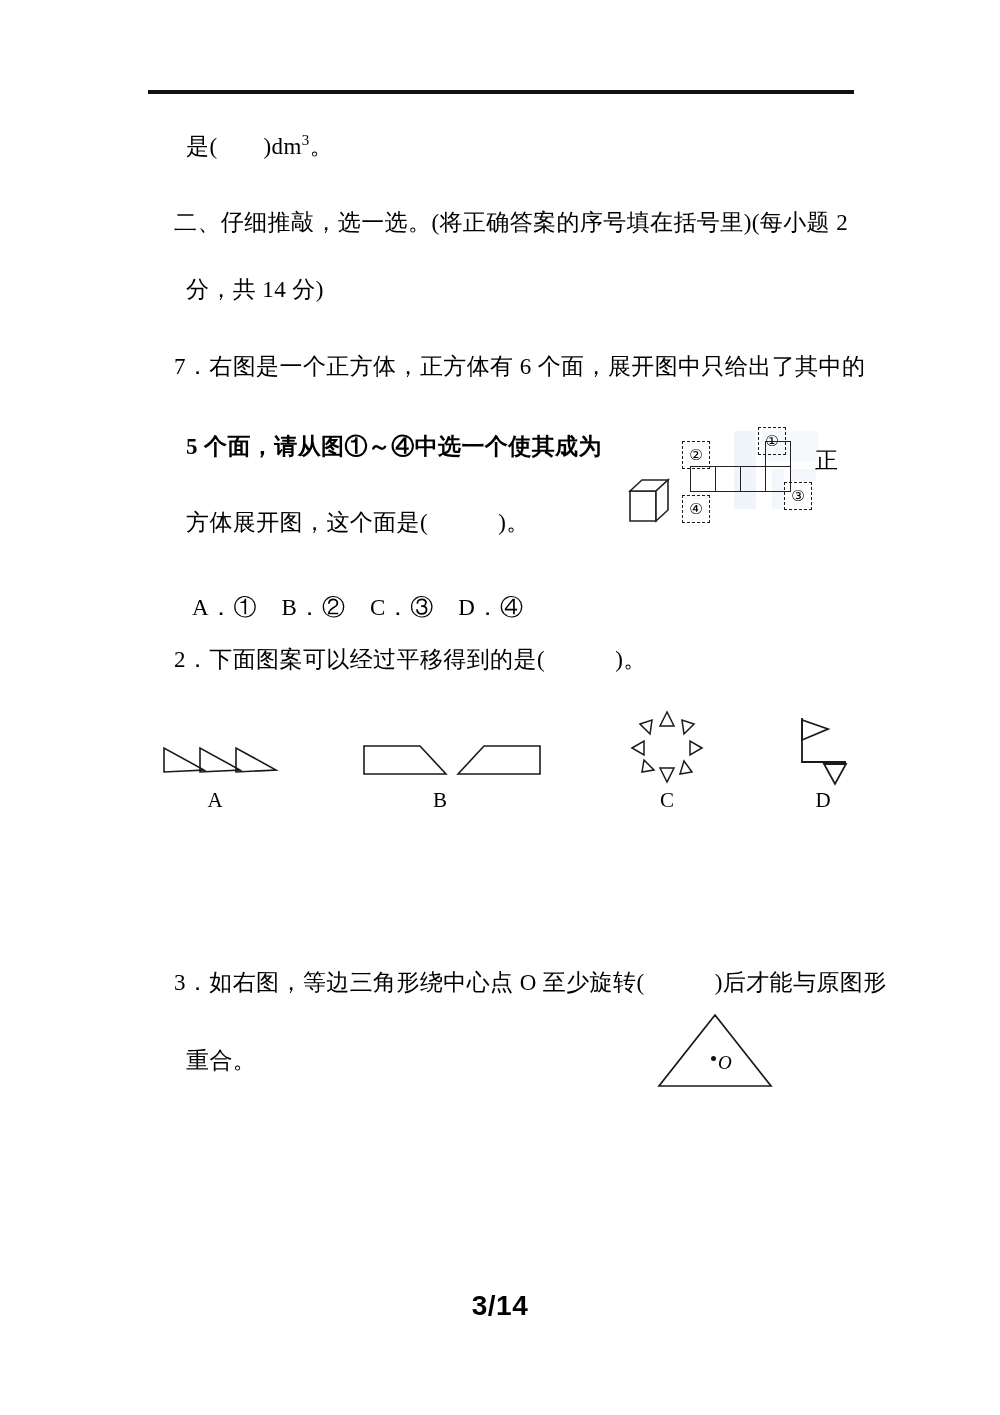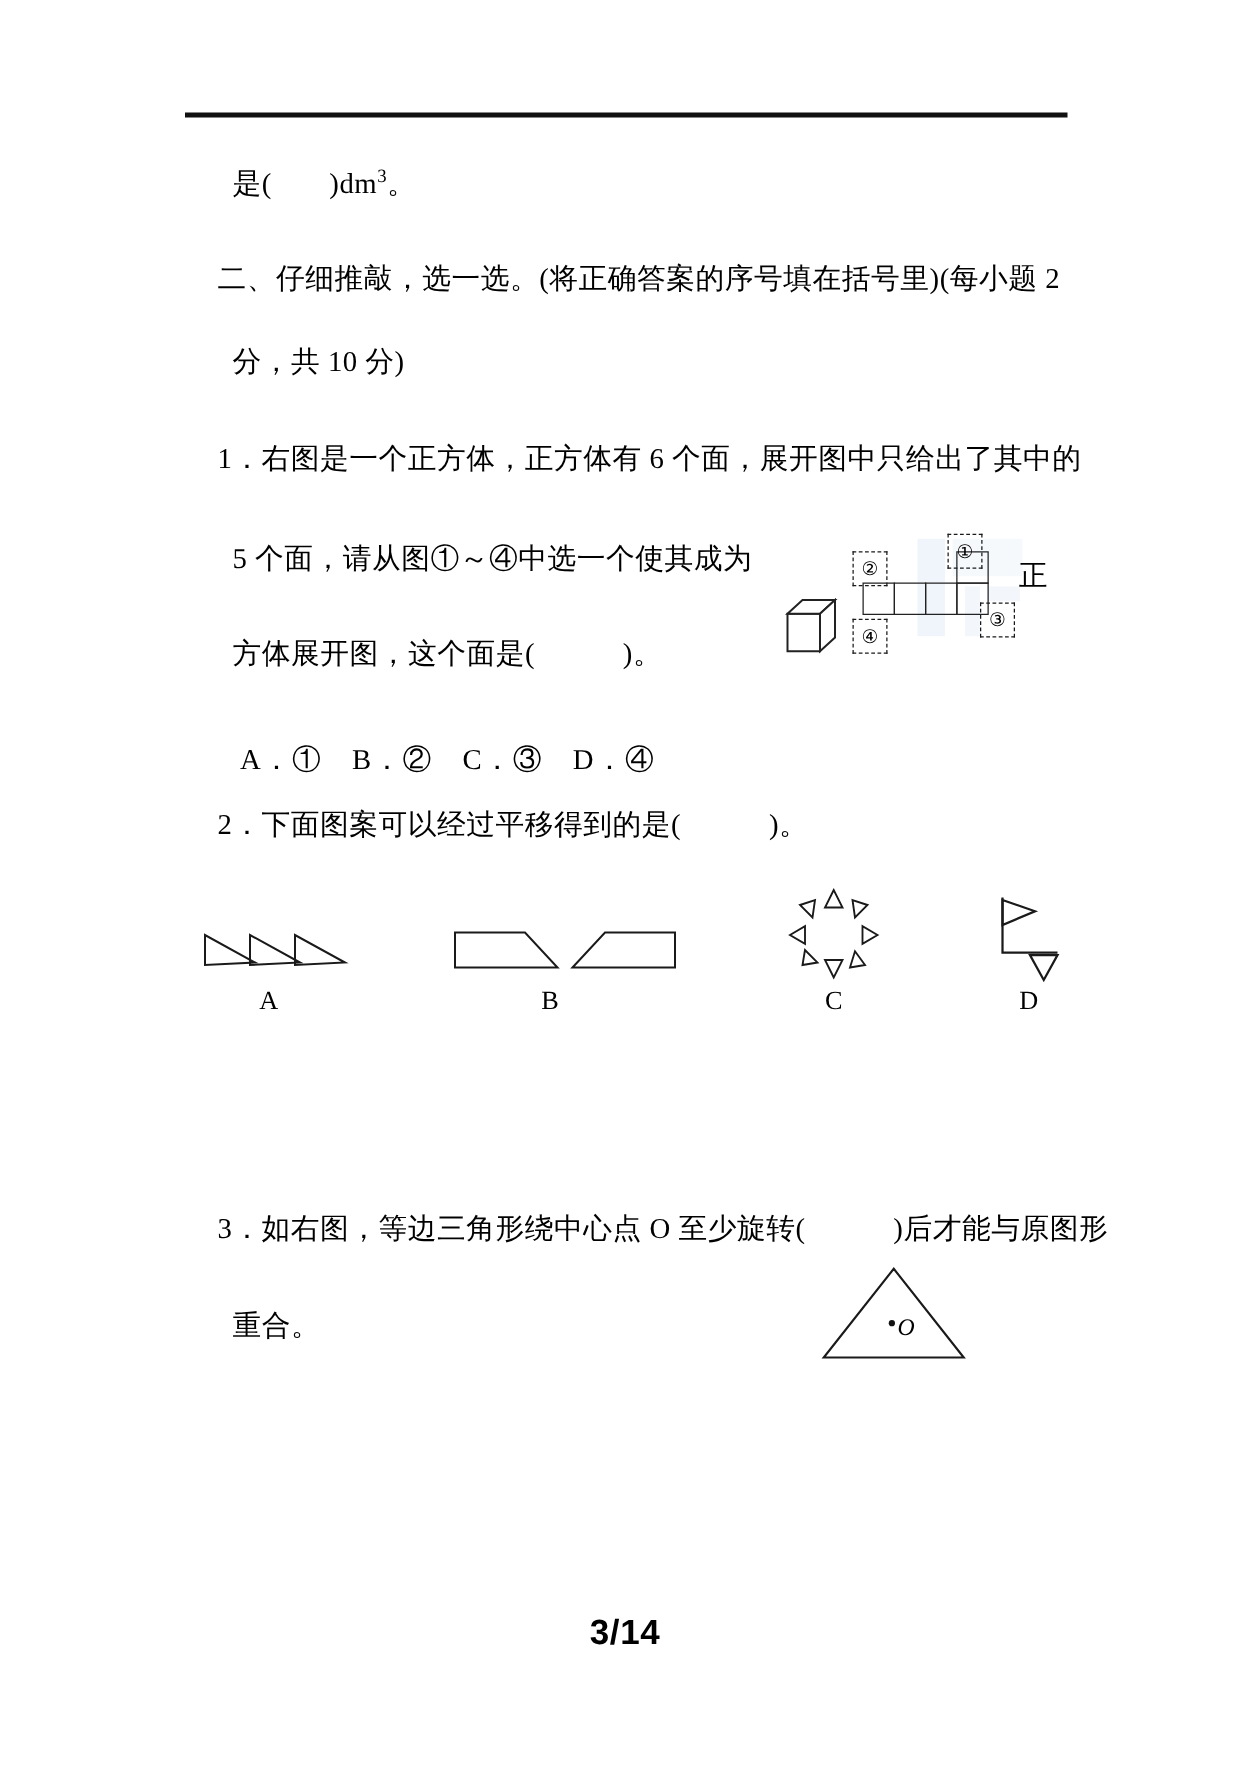--- a/index.html
+++ b/index.html
@@ -154,24 +154,24 @@
 
 <div class="page">
 
   <div class="top-rule"></div>
 
   <div class="line indent1" style="top:132px;">
     <span>是(</span><span class="blank-paren" style="display:inline-block;width:46px;"></span><span>)dm</span><span class="sup">3</span><span>。</span>
   </div>
 
   <div class="line indent0" style="top:208px;">二、仔细推敲，选一选。(将正确答案的序号填在括号里)(每小题 2</div>
-  <div class="line indent1" style="top:275px;">分，共 10 分)</div>
-
-  <div class="line indent0" style="top:352px;">1．右图是一个正方体，正方体有 6 个面，展开图中只给出了其中的</div>
-  <div class="line indent1" style="top:432px;">5 个面，请从图①～④中选一个使其成为</div>
+  <div class="line indent1" style="top:275px;">分，共 14 分)</div>
+
+  <div class="line indent0" style="top:352px;">7．右图是一个正方体，正方体有 6 个面，展开图中只给出了其中的</div>
+  <div class="line indent1" style="top:432px;font-weight:bold;">5 个面，请从图①～④中选一个使其成为</div>
   <div class="line indent1" style="top:508px;">方体展开图，这个面是(　　　)。</div>
   <div class="line indent-opt" style="top:573px; letter-spacing:1px;">A．①　B．②　C．③　D．④</div>
 
   <div class="fig" id="q1-figure">
 
     <svg class="watermark" viewBox="0 0 96 100">
       <rect x="6" y="4" width="22" height="78" fill="#cfe0f2"></rect>
       <rect x="34" y="4" width="56" height="30" fill="#e2edf8"></rect>
       <rect x="44" y="42" width="12" height="40" fill="#d8e7f5"></rect>
       <rect x="62" y="42" width="26" height="12" fill="#d8e7f5"></rect>

